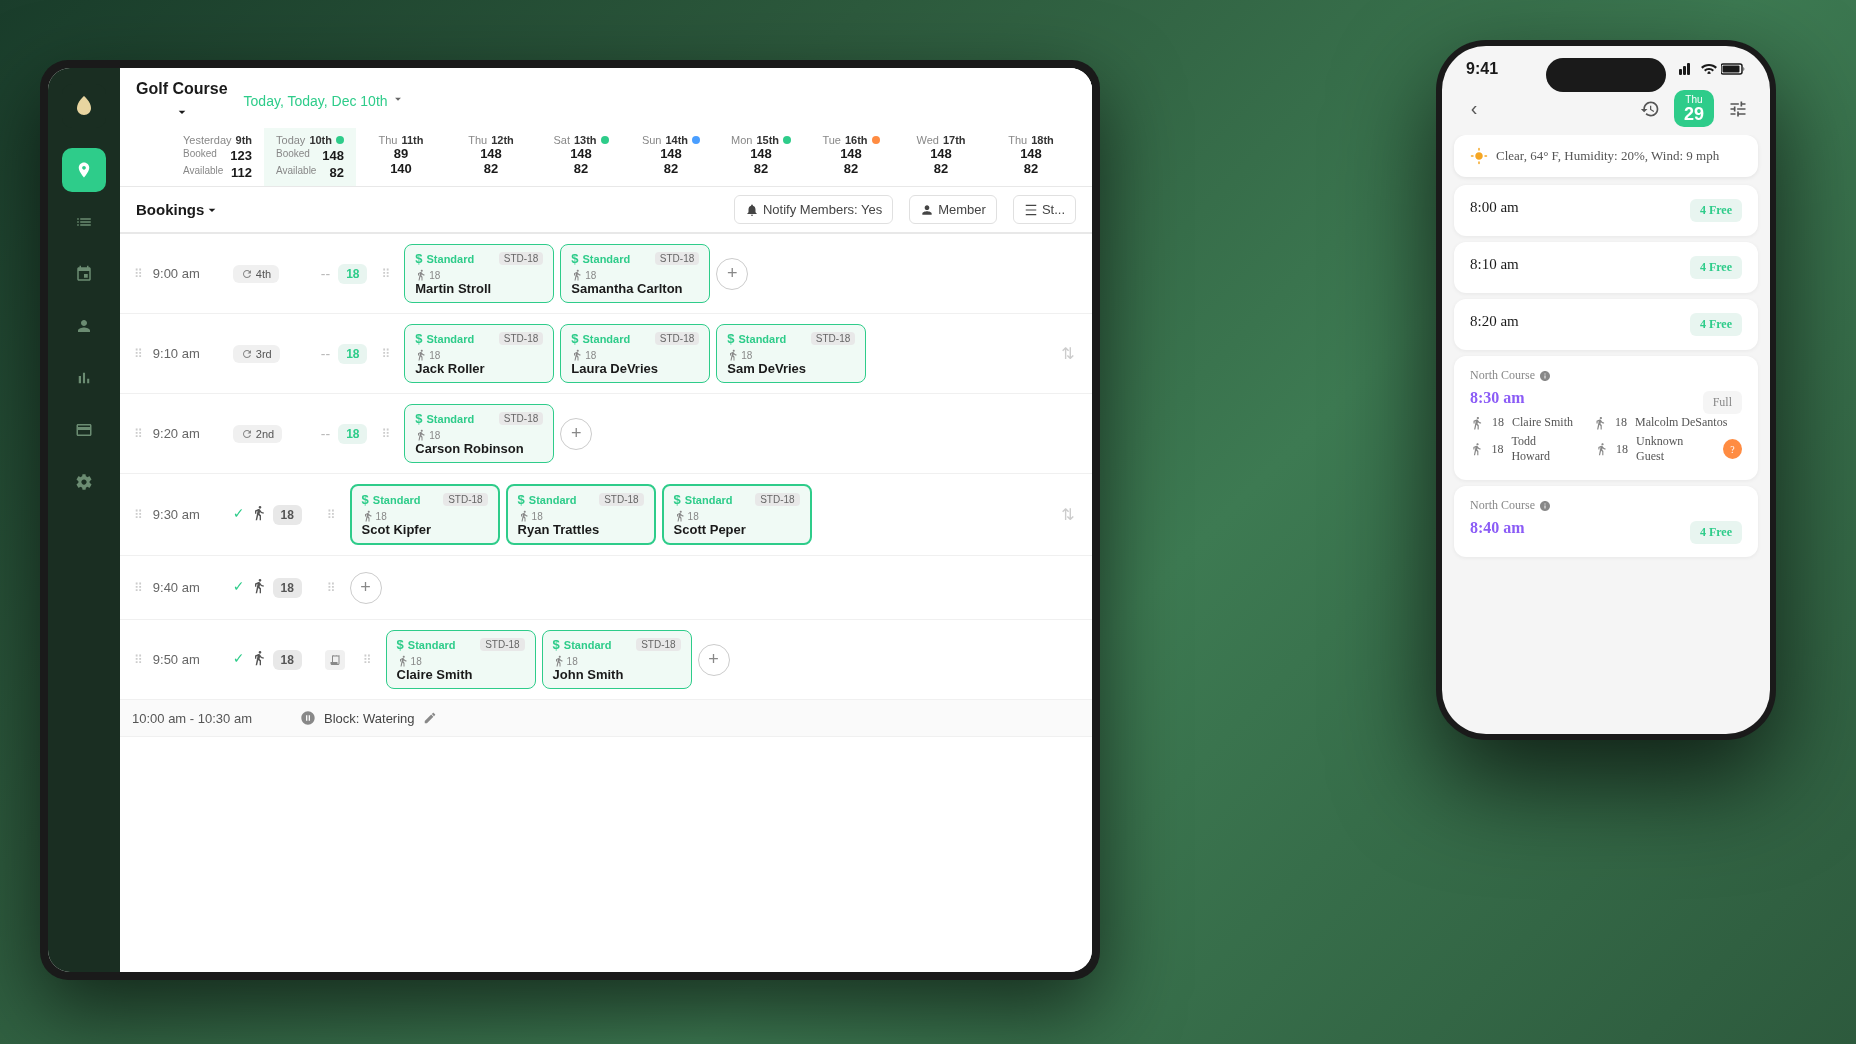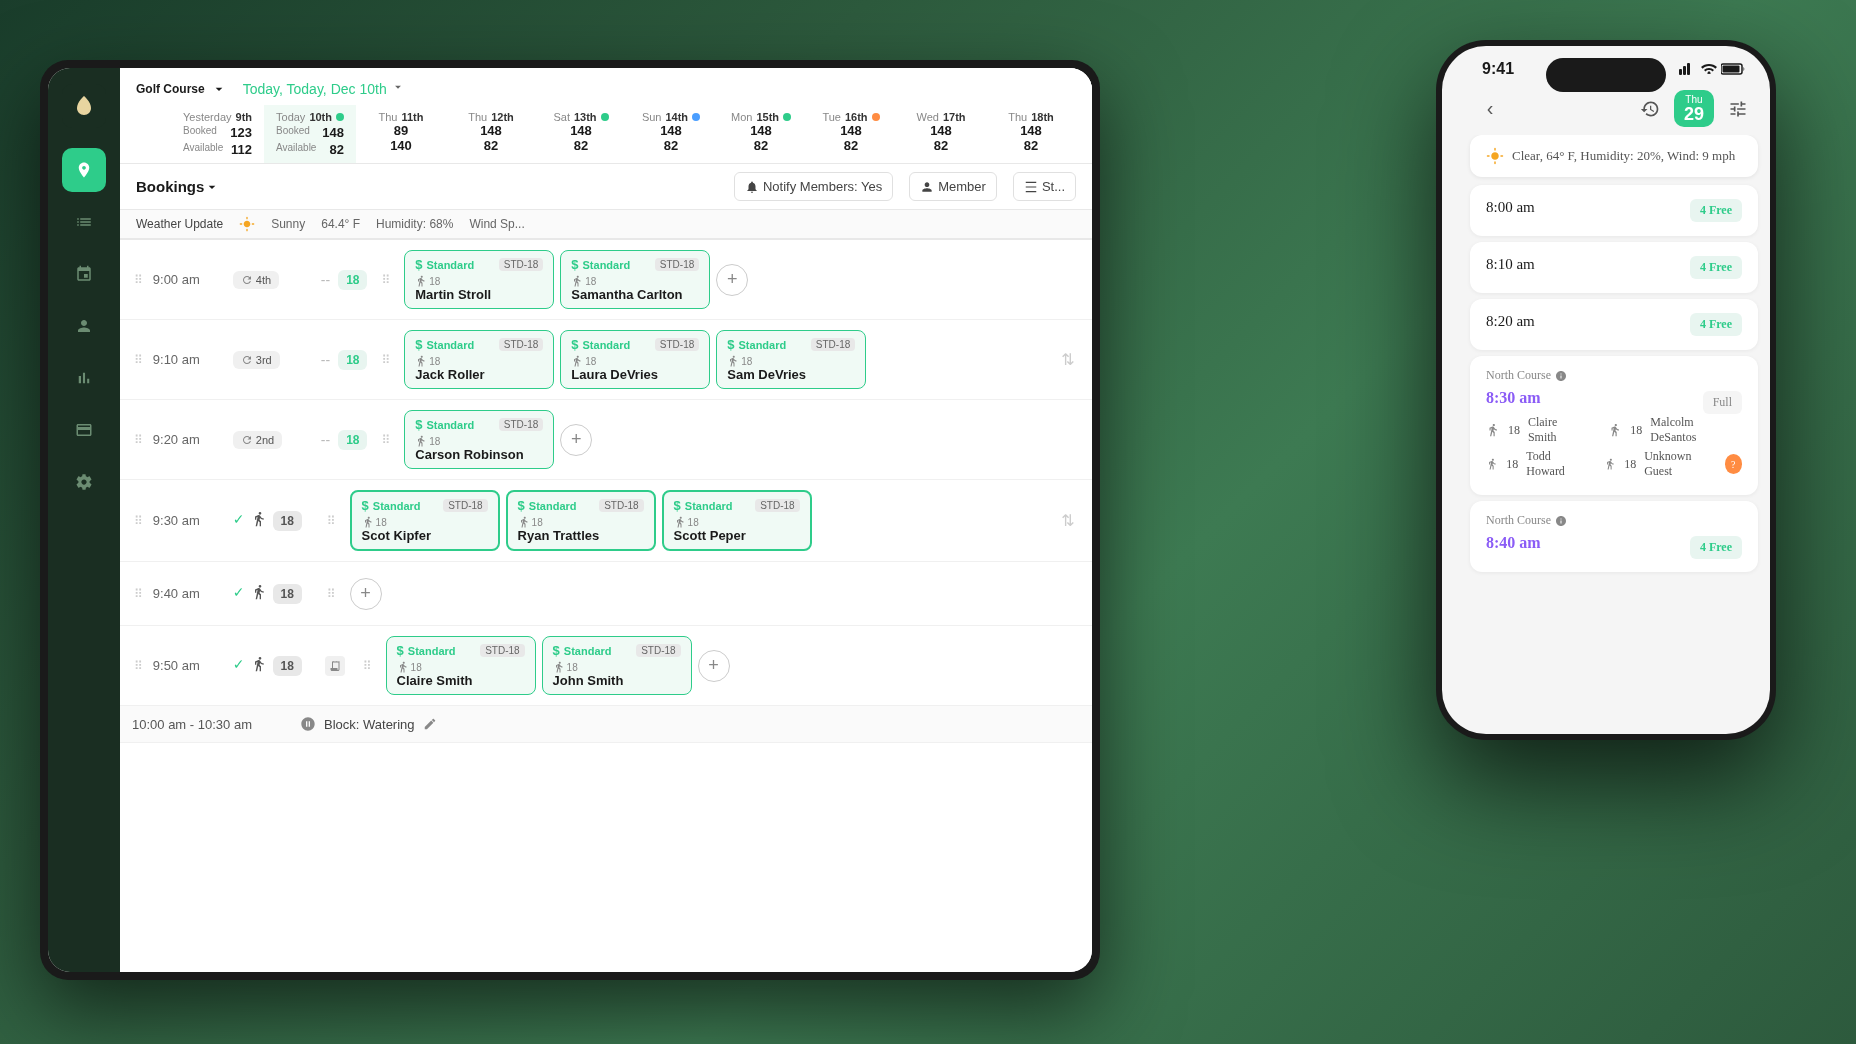--- a/index.html
+++ b/index.html
@@ -108,23 +108,24 @@
       align-items: center;
       padding: 12px 16px 8px;
       gap: 16px;
     }
 
     .golf-course-selector {
       display: flex;
       align-items: center;
       gap: 6px;
       font-weight: 600;
-      font-size: 12px;
+      font-size: 16px;
       color: #1a1a1a;
       cursor: pointer;
+      flex-direction: column;
     }
 
     .date-selector {
       font-size: 14px;
       color: #1a1a1a;
     }
 
     .date-selector span { color: #2ecc8a; font-weight: 500; }
 
     .date-nav {
@@ -382,21 +383,20 @@
 
     .phone-screen {
       position: absolute;
       top: 6px;
       left: 6px;
       right: 6px;
       bottom: 6px;
       background: #f5f5f5;
       border-radius: 44px;
       overflow: hidden;
-      padding-left: 16px;
     }
 
     
     .dynamic-island {
       position: absolute;
       top: 12px;
       left: 50%;
       transform: translateX(-50%);
       width: 120px;
       height: 34px;
@@ -789,30 +789,20 @@
             </div>
             <div class="toolbar-btn">
               <svg width="14" height="14" viewBox="0 0 24 24" fill="currentColor">
                   <path d="M3 3h18v2H3zm0 16h18v2H3zm0-8h18v2H3z"></path>
                 </svg>
               <span>St...</span>
             </div>
           </div>
         </div>
 
-        <div class="weather-bar">
-          <span class="weather-label">Weather Update</span>
-          <svg width="16" height="16" viewBox="0 0 24 24" fill="#f5a623">
-              <path d="M12 7c-2.76 0-5 2.24-5 5s2.24 5 5 5 5-2.24 5-5-2.24-5-5-5zM2 13h2c.55 0 1-.45 1-1s-.45-1-1-1H2c-.55 0-1 .45-1 1s.45 1 1 1zm18 0h2c.55 0 1-.45 1-1s-.45-1-1-1h-2c-.55 0-1 .45-1 1s.45 1 1 1zM11 2v2c0 .55.45 1 1 1s1-.45 1-1V2c0-.55-.45-1-1-1s-1 .45-1 1zm0 18v2c0 .55.45 1 1 1s1-.45 1-1v-2c0-.55-.45-1-1-1s-1 .45-1 1z"></path>
-            </svg>
-          <span>Sunny</span>
-          <span>64.4° F</span>
-          <span>Humidity: 68%</span>
-          <span>Wind Sp...</span>
-        </div>
       </div>
 
       <div class="schedule">
 
         <div class="time-slot">
           <span class="drag-handle">⠿</span>
           <span class="time-label">9:00 am</span>
           <div class="slot-info">
             <span class="slot-badge">
               <svg width="12" height="12" viewBox="0 0 24 24" fill="#888">

